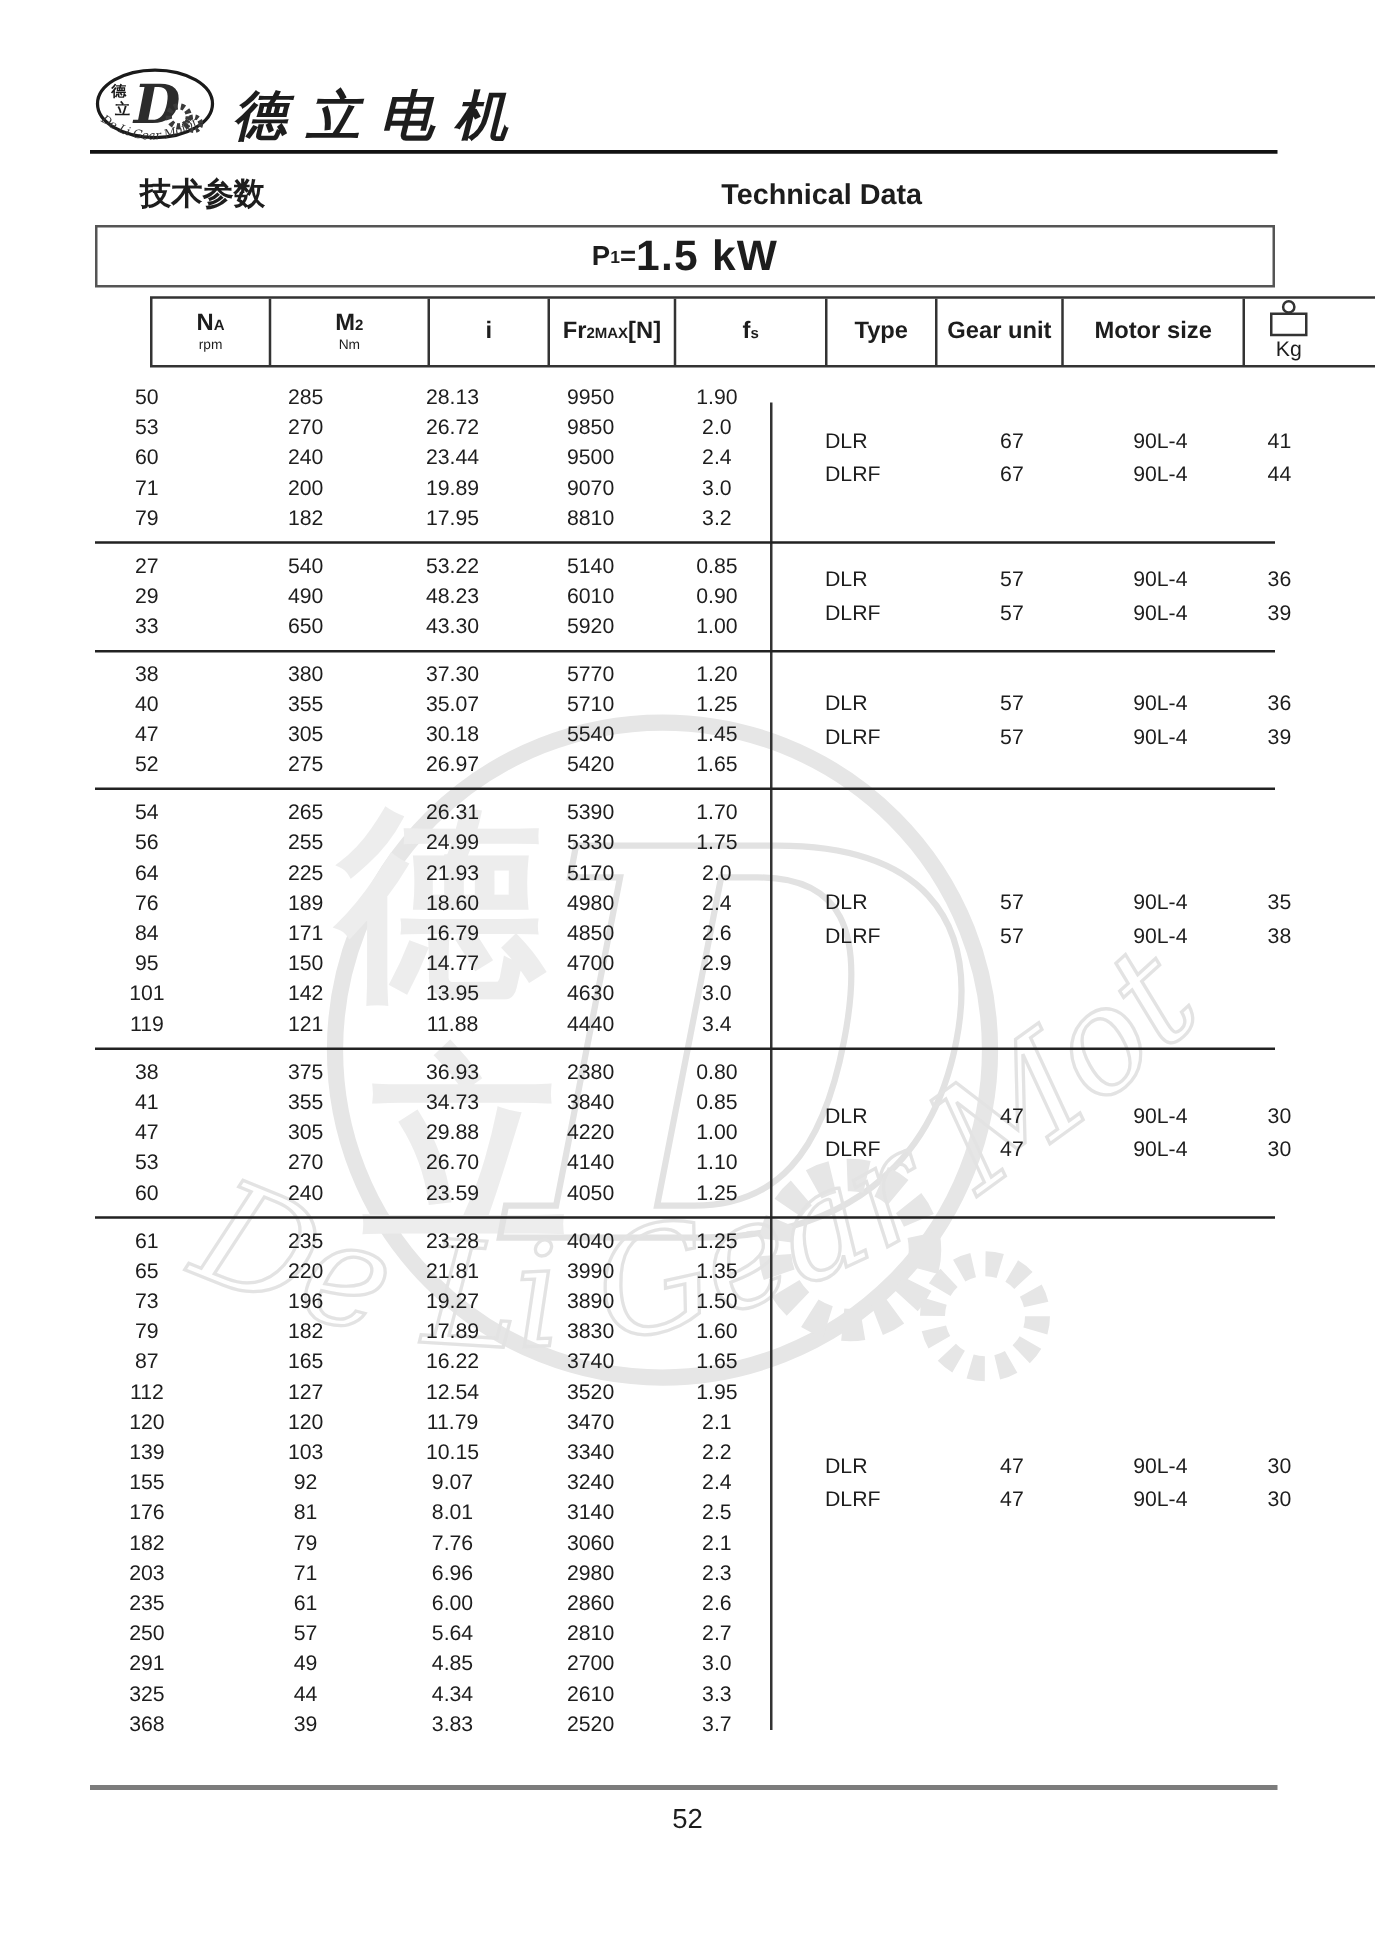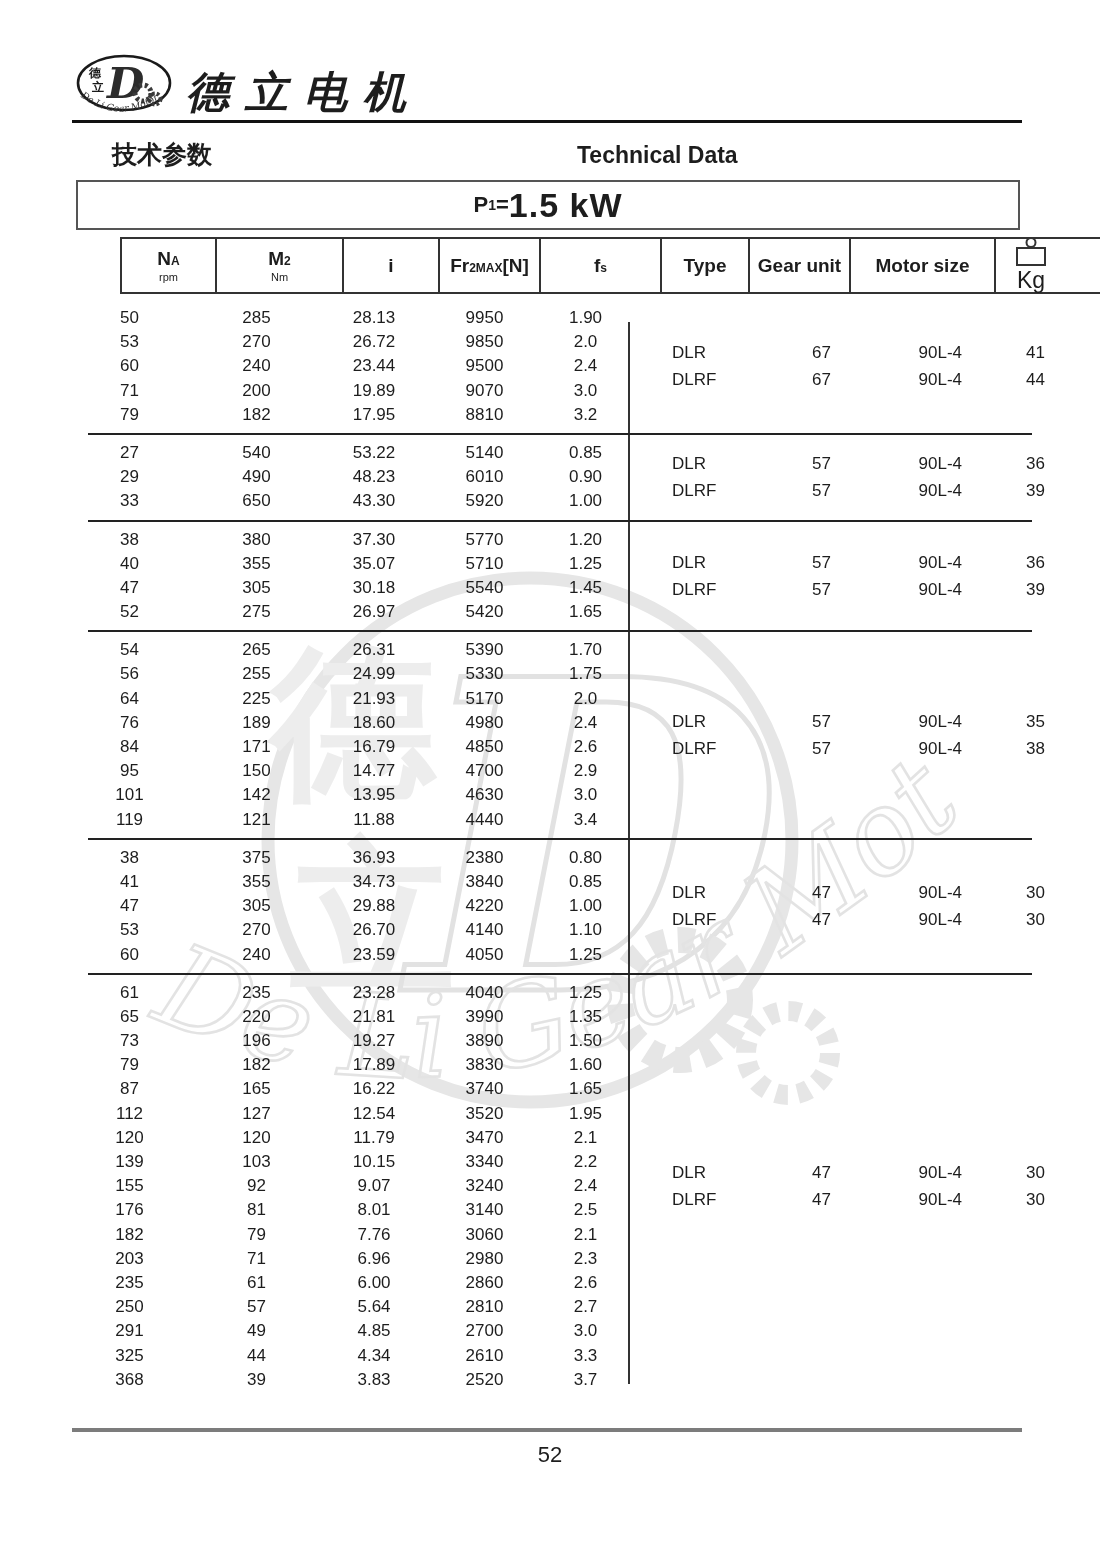--- a/index.html
+++ b/index.html
@@ -35,24 +35,24 @@
            border:2px solid #333;margin-left:44px; }
   .th { border-right:2px solid #333; display:flex; flex-direction:column;
         align-items:center; justify-content:center; line-height:1.1; }
   .th:last-child { border-right:none; }
   .th-main { font-size:19px; font-weight:bold; }
   .th-small{ font-size:12px; font-weight:bold; }
   .th-unit { font-size:11px; font-weight:normal; margin-top:1px; }
   .kg-icon { width:30px; height:19px; border:2px solid #333; position:relative; margin-top:8px; }
   .kg-icon::before { content:""; position:absolute; width:7px; height:7px;
         border:2px solid #333; border-radius:50%; top:-12px; left:50%; transform:translateX(-50%); }
-  .kg-label { font-size:23px; margin-top:2px; }
+  .kg-label { font-size:17px; margin-top:2px; }
 
   
-  .tbody { position:absolute; left:88px; top:300px; width:944px; }
+  .tbody { position:absolute; left:76px; top:300px; width:944px; }
   .divider { position:absolute; left:540px; top:22px; bottom:14px; width:2px; background:#333; }
   .group { position:relative; padding:6px 0; border-bottom:2px solid #222; }
   .group.last { border-bottom:none; }
   .row { display:grid; grid-template-columns:95px 127px 96px 101px 121px;
          height:24.2px; line-height:24.2px; font-size:17px; }
   .c { display:block; text-align:center; position:relative; }
   .c0 { left:-6px; } .c1 { left:10px; } .c2 { left:16px; } .c3 { left:28px; } .c4 { left:18px; }
   .annot { position:absolute; left:540px; top:50%; transform:translateY(-50%); width:404px; }
   .aline { display:grid; grid-template-columns:88px 101px 145px 70px;
            height:27px; line-height:27px; font-size:17px; }

